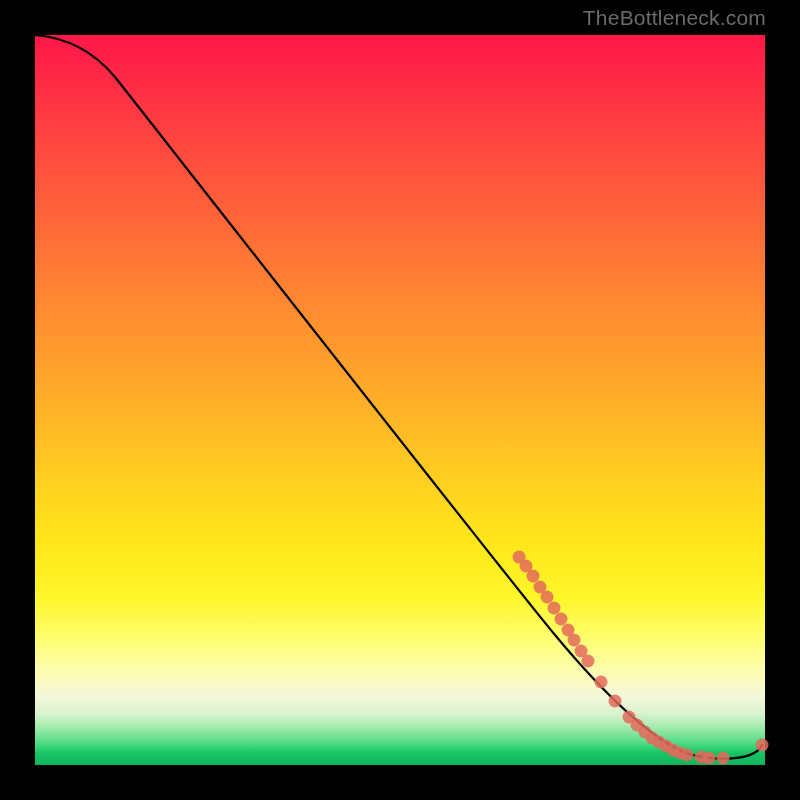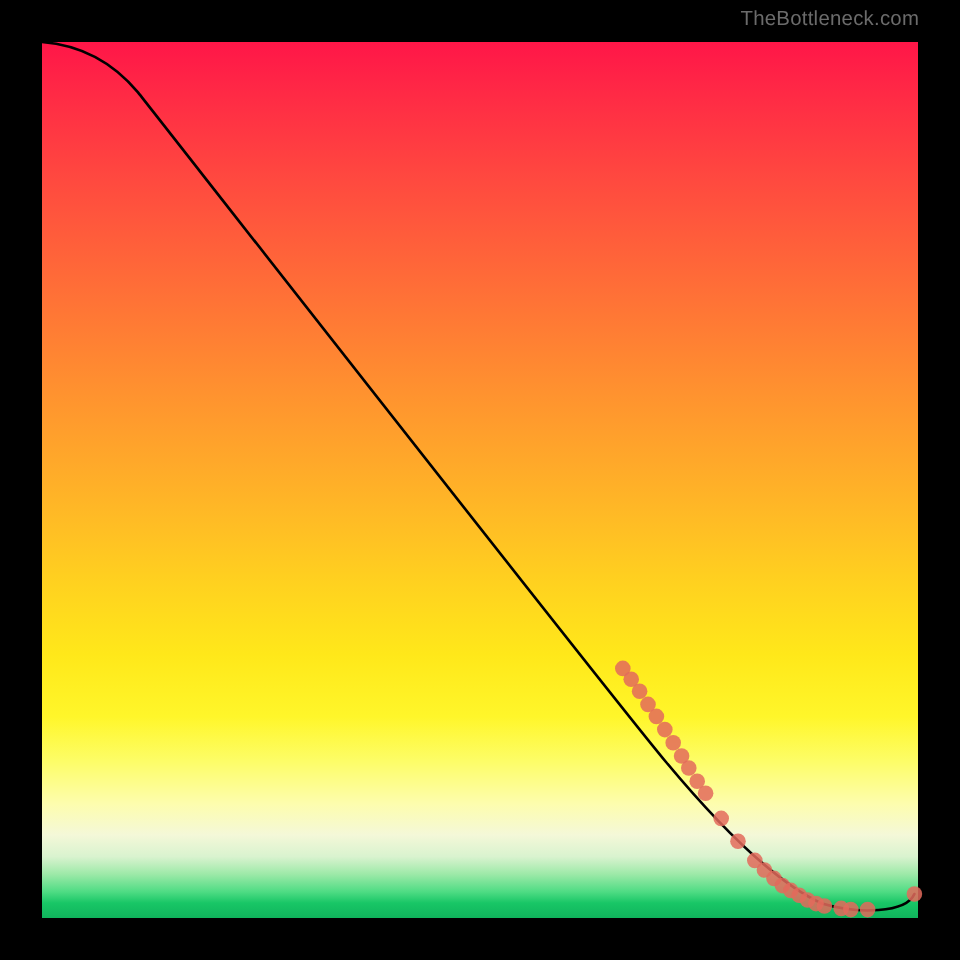--- a/index.html
+++ b/index.html
@@ -43,21 +43,21 @@
       #4fdc84 97%,
       #18c666 98.3%,
       #10b45c 100%
     );
   }
   .watermark {
     position: absolute;
     top: 6px;
     right: 34px;
     color: #6b6b6b;
-    font-size: 17px;
+    font-size: 21px;
     font-weight: 500;
     letter-spacing: 0.2px;
   }
   svg.overlay {
     position: absolute;
     left: 35px;
     top: 35px;
     width: 730px;
     height: 730px;
     overflow: visible;

